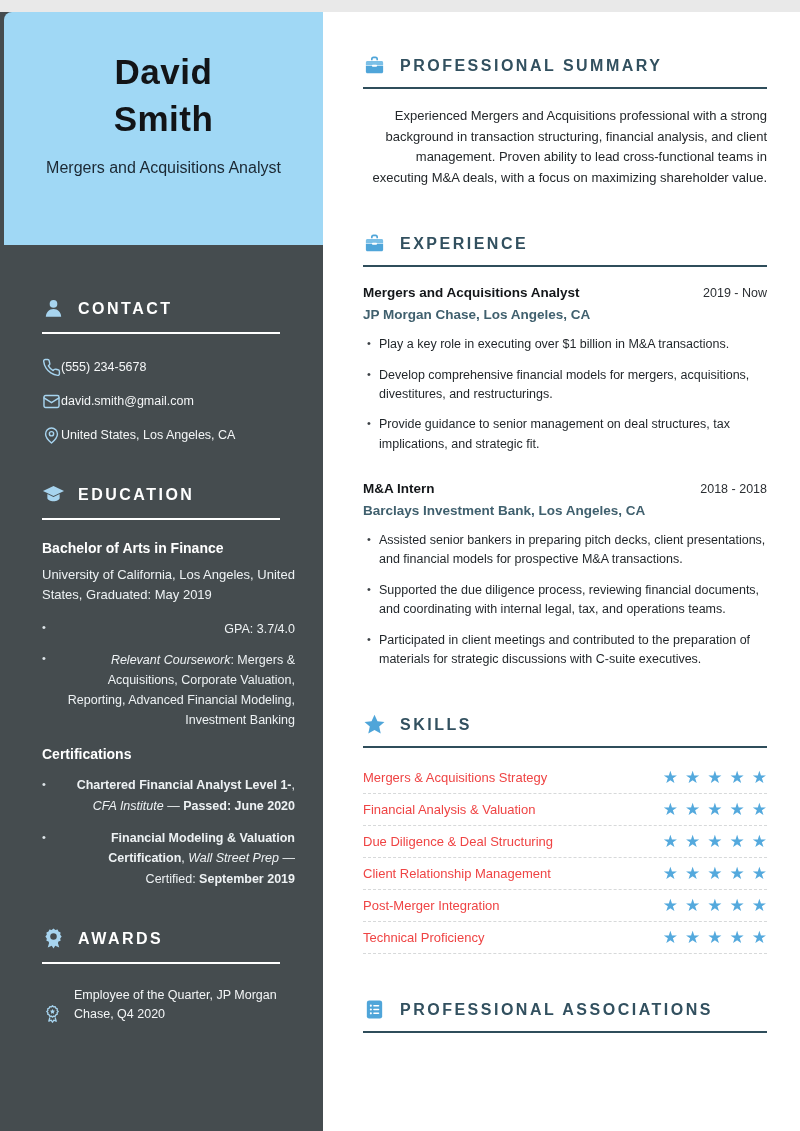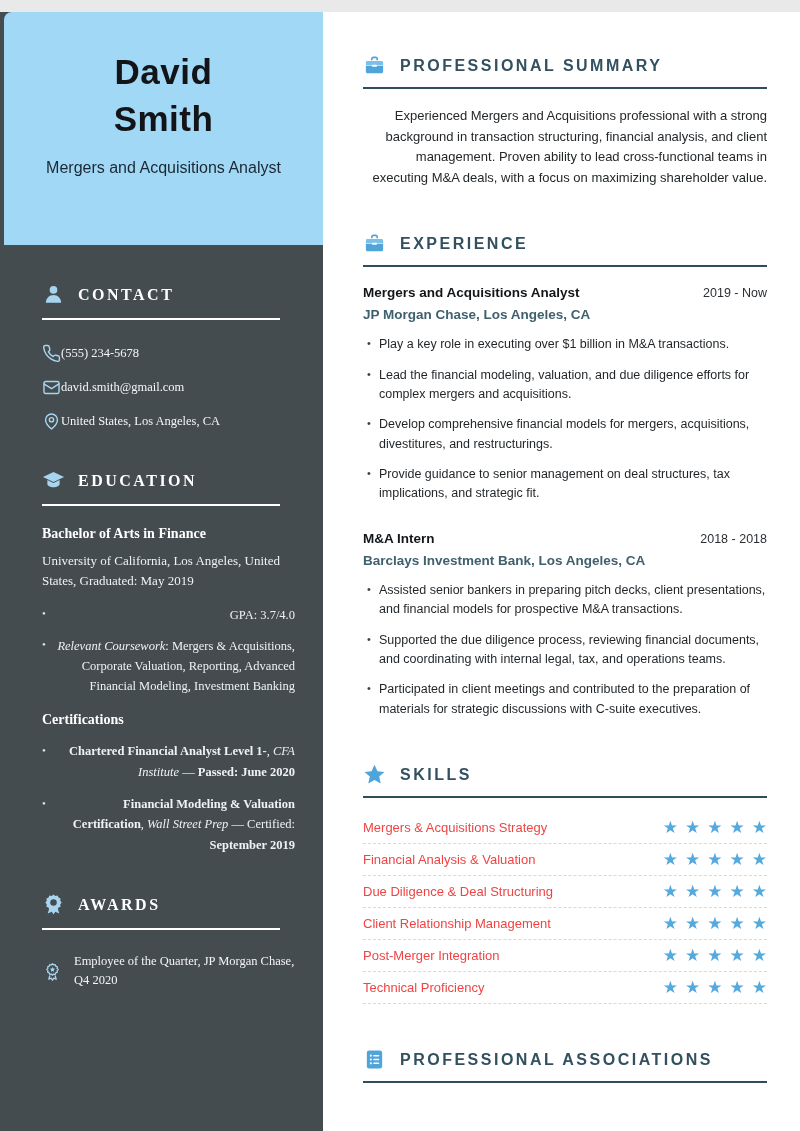--- a/index.html
+++ b/index.html
@@ -21,21 +21,21 @@
     padding-top:36px;
   }
   .name {
     font-size:35px; font-weight:bold; color:#121417; text-align:center;
     line-height:1.35; max-width:185px; letter-spacing:0.5px;
   }
   .job-title {
     margin-top:12px; font-size:16px; color:#1b2833; text-align:center;
     line-height:1.6; max-width:250px;
   }
-  .side-content { padding:0 28px 0 42px;font-family:Liberation Serif, serif; }
+  .side-content { padding:14px 28px 0 42px; }
   .side-section { margin-top:38px; }
   .side-heading-row { display:flex; align-items:center; gap:13px; }
   .side-heading-row .hicon { width:23px; height:23px; color:#a7d4ef; flex:0 0 auto; }
   .side-heading-label {
     font-size:16px; font-weight:bold; letter-spacing:2.5px; color:#ffffff;
   }
   .side-rule { height:2px; background:#ffffff; margin-top:12px; width:238px; }
   .contact-list { list-style:none; margin-top:24px; }
   .contact-item { display:flex; align-items:flex-start; margin-bottom:15px; }
   .contact-item .cicon { width:19px; height:19px; color:#a7d4ef; flex:0 0 auto; margin-top:0px; }
@@ -48,21 +48,21 @@
     color:#eef2f4; margin-bottom:11px;
   }
   .side-bullets li::before {
     content:"•"; position:absolute; left:0; top:0; font-size:11px; color:#dfe6ea;
   }
   .subheading { margin-top:16px; font-size:14px; font-weight:bold; color:#ffffff; }
   .cert-list { margin-top:13px; }
   .cert-list li { line-height:1.65; }
   .cert-list b { font-weight:bold; }
   .cert-list i { font-style:italic; }
-  .award-item { display:flex; align-items:center; gap:11px; margin-top:22px; }
+  .award-item { display:flex; align-items:flex-end; gap:11px; margin-top:22px; }
   .award-item .aicon { width:21px; height:21px; color:#a7d4ef; flex:0 0 auto; }
   .award-text { font-size:12.5px; line-height:1.5; color:#f4f6f7; }
   
   .main { flex:1; padding:42px 33px 0 40px; overflow:hidden; }
   .main-section + .main-section { margin-top:44px; }
   .main-heading-row { display:flex; align-items:center; gap:14px; }
   .main-heading-row .hicon { width:23px; height:23px; flex:0 0 auto; }
   .main-heading-label {
     font-size:16px; font-weight:bold; letter-spacing:2.5px; color:#32505f;
   }
@@ -238,21 +238,20 @@
       <div class="main-rule"></div>
 
       <article class="job">
         <div class="job-head">
           <span class="job-title-text">Mergers and Acquisitions Analyst</span>
           <span class="job-dates">2019 - Now</span>
         </div>
         <div class="job-company">JP Morgan Chase, Los Angeles, CA</div>
         <ul class="job-bullets">
           <li>Play a key role in executing over $1 billion in M&amp;A transactions.</li>
-          <li>Lead the financial modeling, valuation, and due diligence efforts for complex mergers and acquisitions.</li>
           <li>Develop comprehensive financial models for mergers, acquisitions, divestitures, and restructurings.</li>
           <li>Provide guidance to senior management on deal structures, tax implications, and strategic fit.</li>
         </ul>
       </article>
 
       <article class="job">
         <div class="job-head">
           <span class="job-title-text">M&amp;A Intern</span>
           <span class="job-dates">2018 - 2018</span>
         </div>

